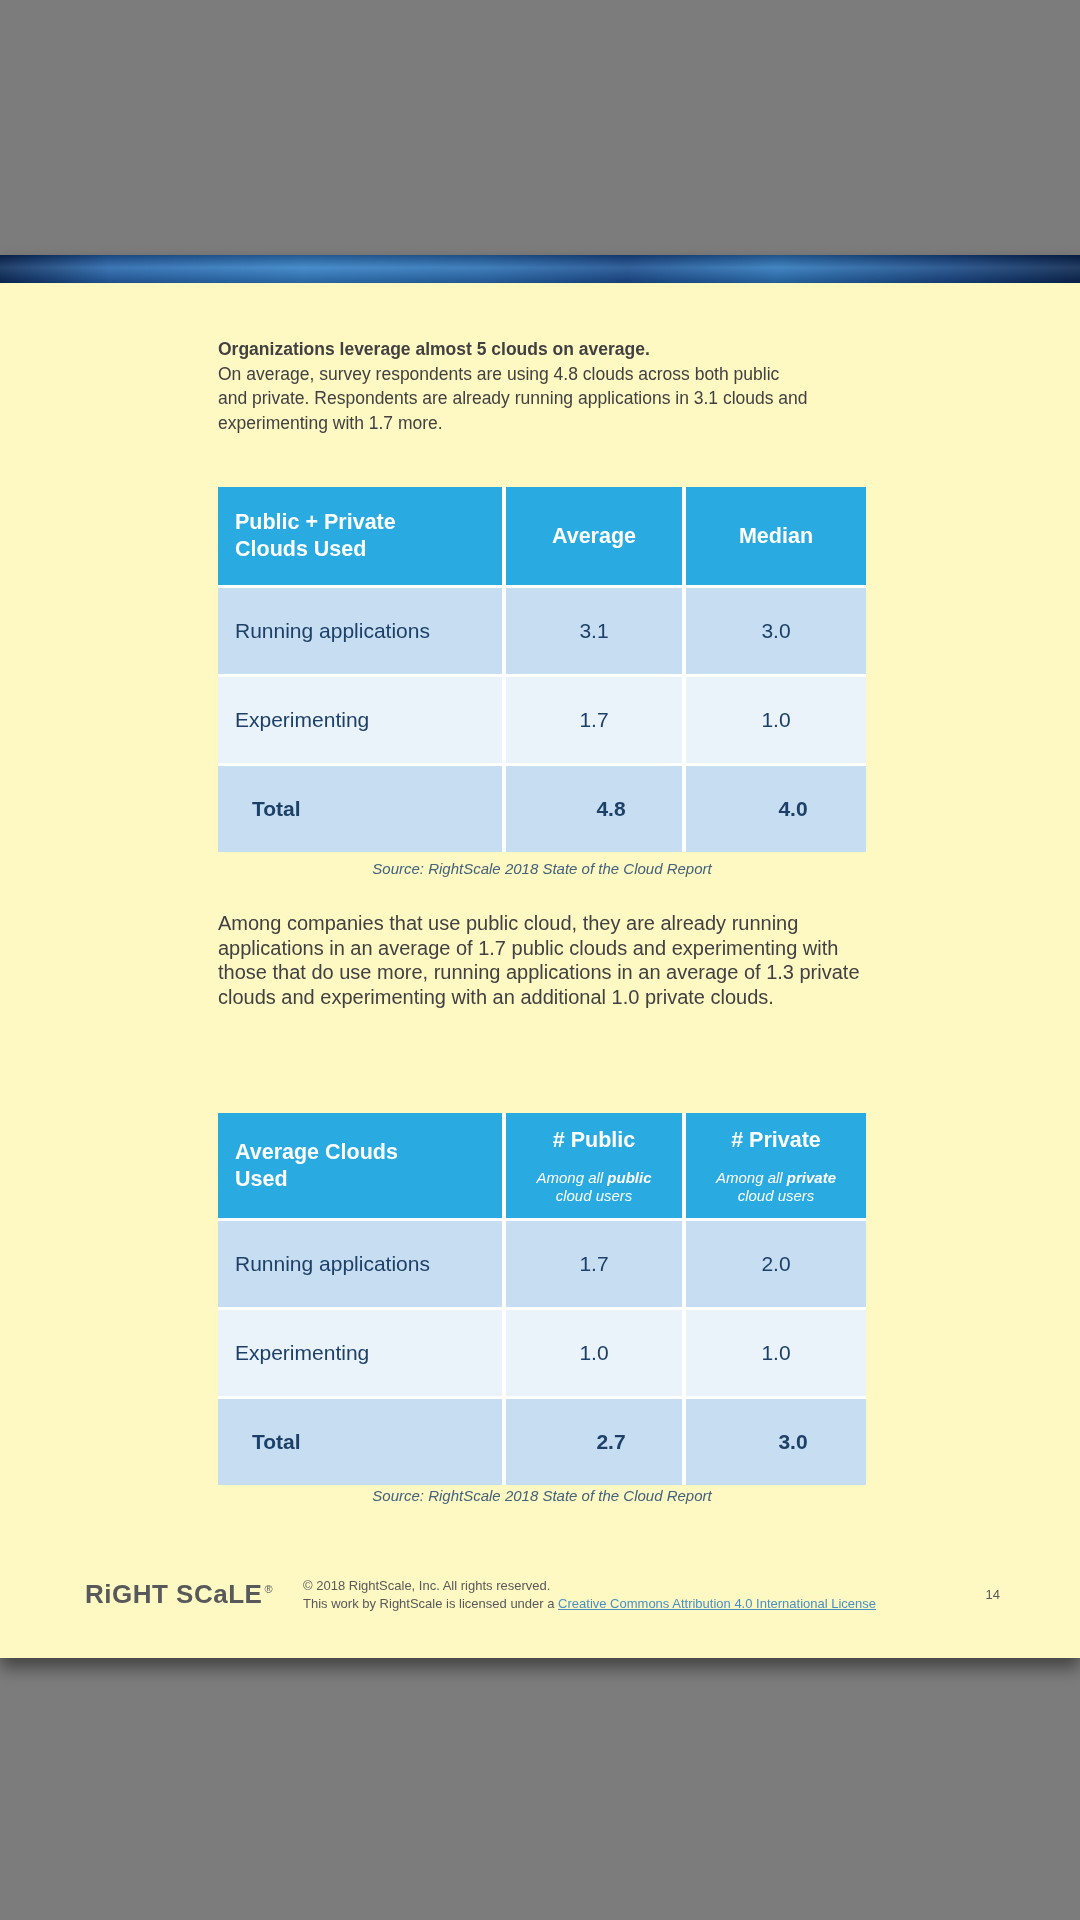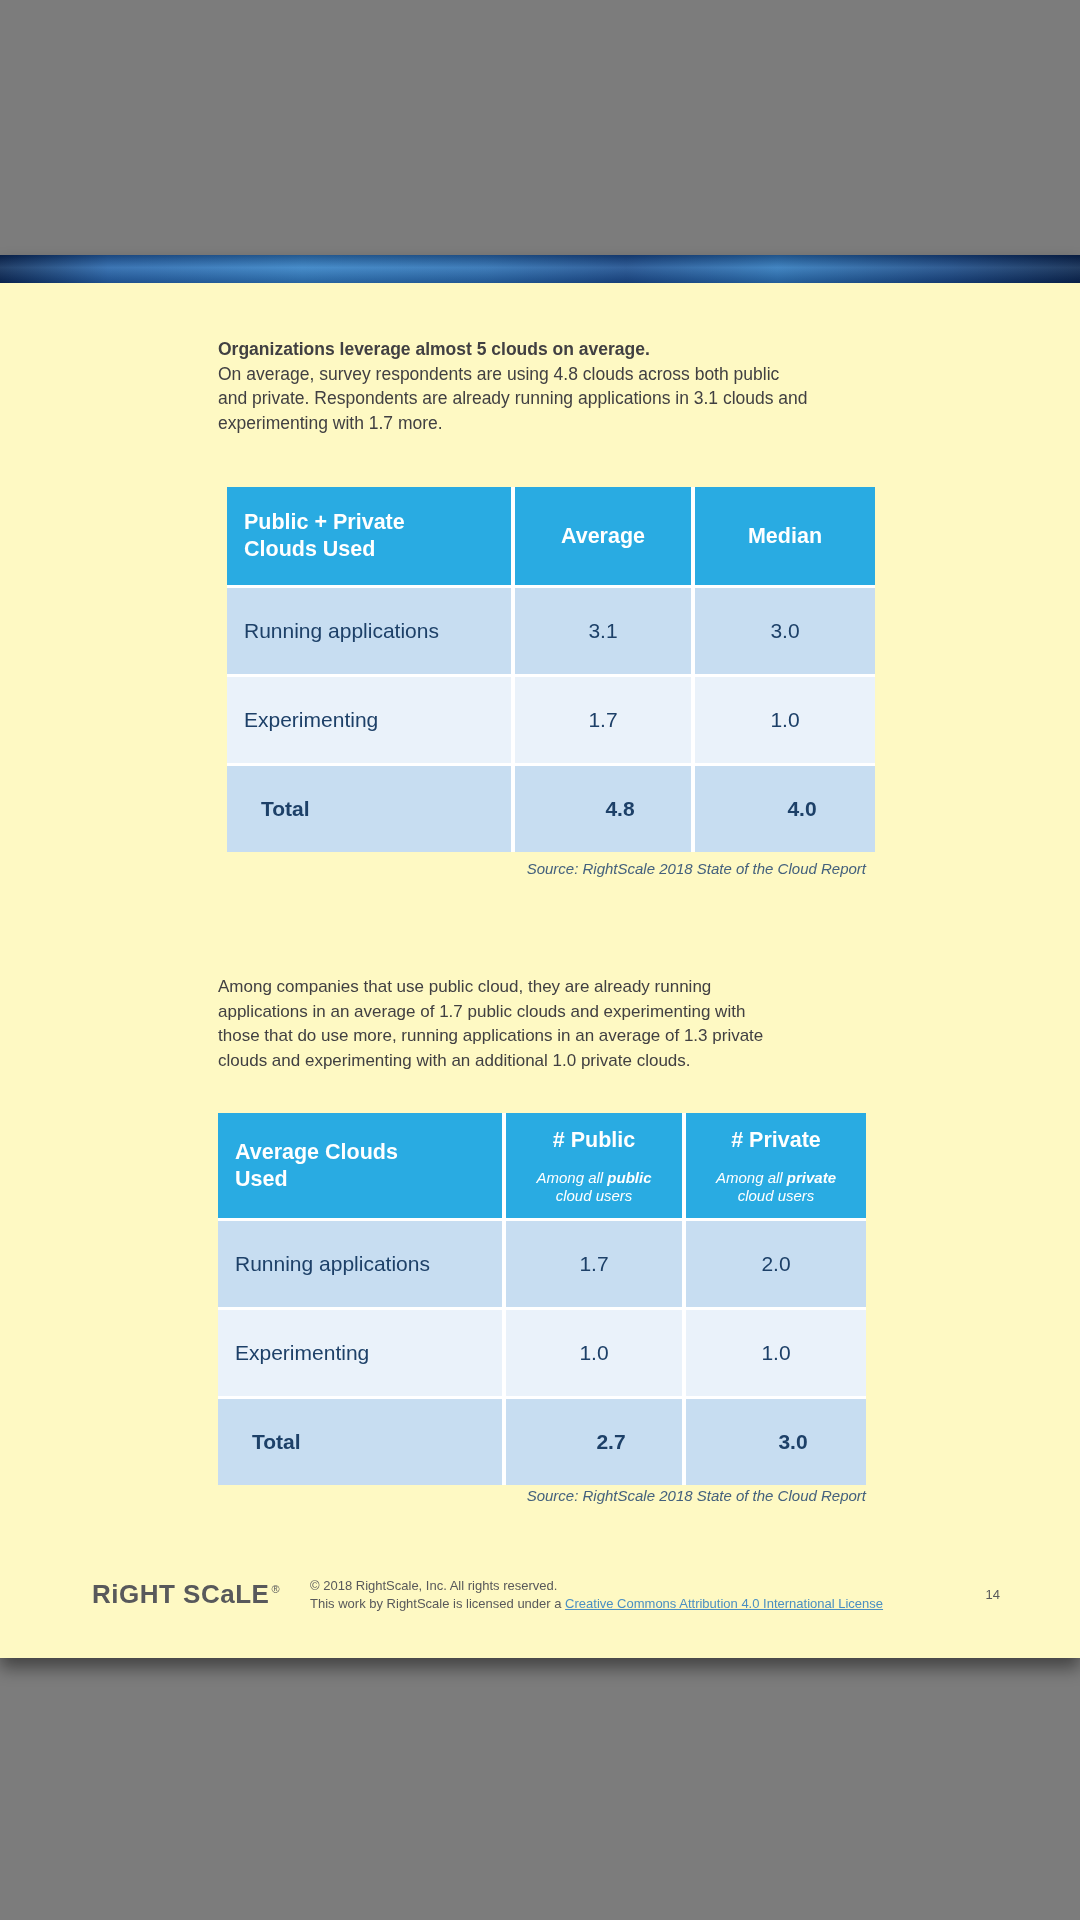--- a/index.html
+++ b/index.html
@@ -23,31 +23,31 @@
     background-image:
       linear-gradient(180deg, rgba(0,0,25,0.30) 0%, rgba(255,255,255,0.10) 45%, rgba(0,0,30,0.22) 100%),
       linear-gradient(90deg, #0c2c59 0%, #2766ab 10%, #3380c4 28%, #2b6fb2 45%, #1c4f8f 58%, #2e78bb 72%, #1a4a86 88%, #0a2750 100%);
   }
   .intro {
     position: absolute; left: 218px; top: 82px; width: 680px;
     color: #414042; font-size: 17.5px; line-height: 24.5px;
   }
   .intro .h { font-weight: bold; }
   .para2 {
-    position: absolute; left: 218px; top: 720px; width: 690px;
-    color: #414042; font-size: 17px; line-height: 24.5px;
+    position: absolute; left: 218px; top: 656px; width: 690px;
+    color: #414042; font-size: 20px; line-height: 24.5px;
   }
   .tbl {
     position: absolute; left: 218px;
     display: grid;
     grid-template-columns: 284px 176px 180px;
     gap: 3px 4px;
     background: #ffffff;
   }
-  #table1 { top: 232px; grid-template-rows: 98px 86px 86px 86px; margin-left: 9px; }
+  #table1 { top: 232px; grid-template-rows: 98px 86px 86px 86px; }
   #table2 { top: 858px; grid-template-rows: 105px 86px 86px 86px; }
   .th {
     background: #29abe2; color: #ffffff;
     font-weight: bold; font-size: 21.5px; line-height: 27px;
     display: flex; align-items: center; justify-content: center;
     flex-direction: column; text-align: center;
   }
   .th.first { align-items: flex-start; padding-left: 17px; text-align: left; }
   .th-sub {
     font-size: 15px; font-style: italic; font-weight: normal;
@@ -58,32 +58,32 @@
     display: flex; align-items: center;
     font-size: 21px; color: #1d4068;
   }
   .td.label { padding-left: 17px; }
   .td.val { justify-content: center; }
   .td.bold { font-weight: bold; padding-left: 34px; }
   .shade-a { background: #c7ddf1; }
   .shade-b { background: #eaf2fa; }
   .source {
     position: absolute; left: 218px; width: 648px;
-    text-align: right; font-style: italic;
+    text-align: center; font-style: italic;
     font-size: 15px; color: #44617d;
   }
   #source1 { top: 605px; }
   #source2 { top: 1232px; }
   .footer {
     position: absolute; left: 85px; top: 1322px; width: 915px;
     display: flex; align-items: center;
   }
   .logo {
     font-size: 26px; font-weight: 800; letter-spacing: 0.5px;
-    color: #58595b; white-space: nowrap; margin-left: 7px;
+    color: #58595b; white-space: nowrap;
   }
   .logo .reg { font-size: 11px; vertical-align: 10px; font-weight: 400; margin-left: 2px; }
   .ftext { margin-left: 30px; font-size: 13px; line-height: 17.5px; color: #58595b; flex: 1; }
   .flink { color: #4a8fc2; text-decoration: underline; cursor: pointer; }
   .pagenum { font-size: 13px; color: #58595b; margin-left: 20px; }
 </style>
 </head>
 <body>
 
 <div>

